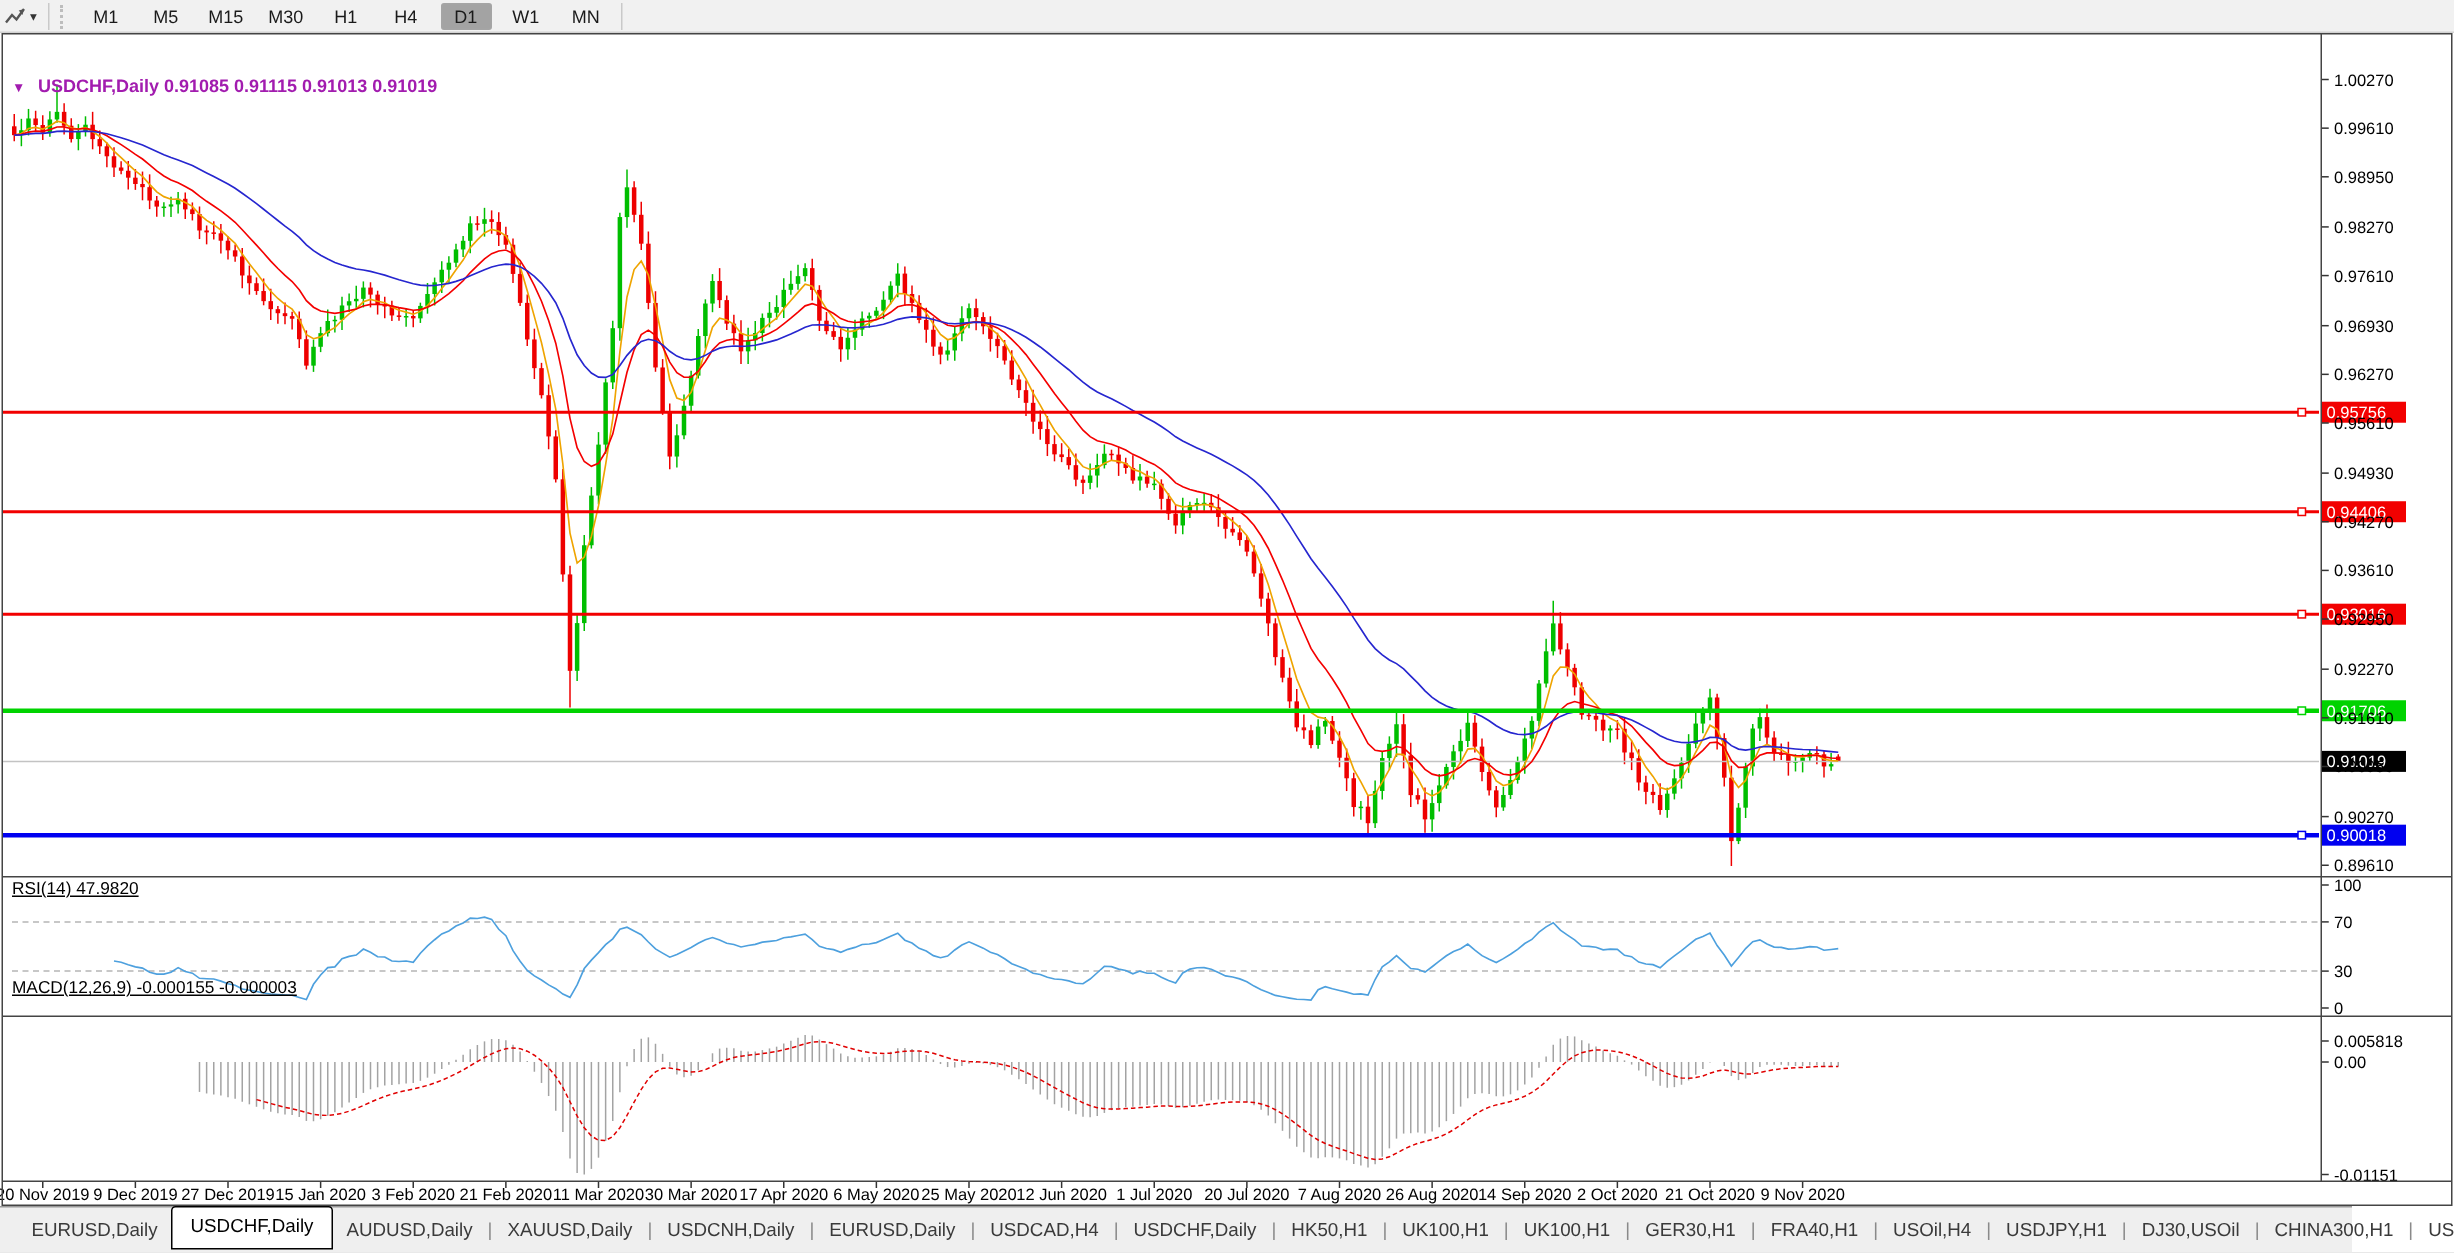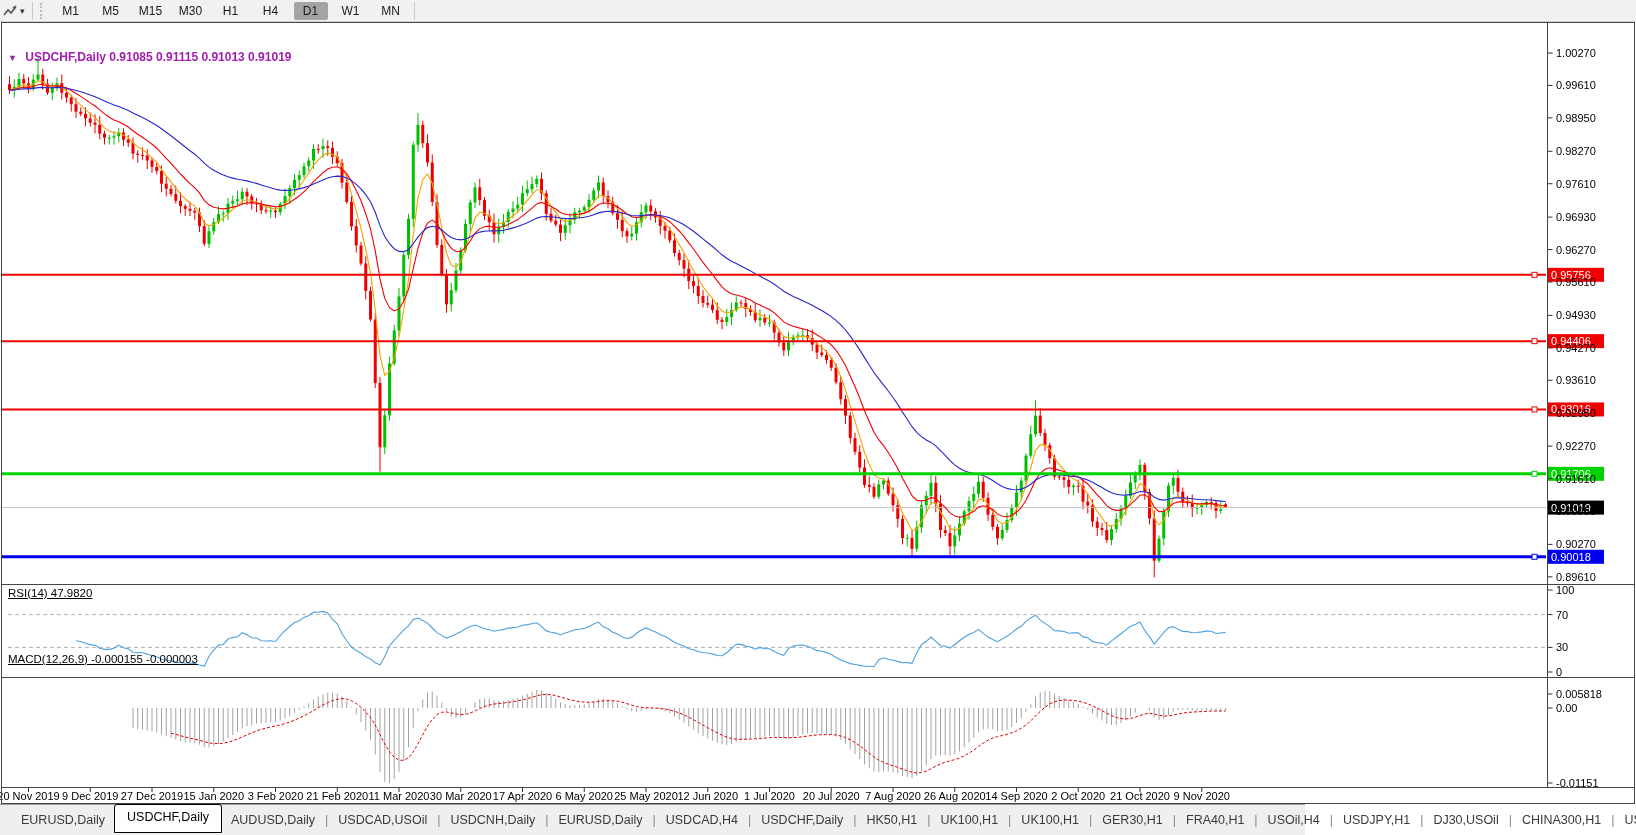--- a/index.html
+++ b/index.html
@@ -20,21 +20,21 @@
   .chart-title .tri{font-size:9px;margin-right:5px;}
   .sub-title{position:absolute;left:8px;z-index:6;font-size:11.5px;color:#000;text-decoration:underline;}
   .sub-title.rsi{top:587px;}
   .sub-title.macd{top:653px;}
   svg#plot{position:absolute;left:0;top:0;z-index:1;}
   svg text{font-family:"Liberation Sans",sans-serif;}
   .ax{font-size:11px;fill:#000;}
   .axw{font-size:11px;fill:#fff;}
   .dt{font-size:11px;fill:#000;}
   
-  .tabbar{position:absolute;left:0;top:804px;width:1305px;height:31px;background:#efefef;
+  .tabbar{position:absolute;left:0;top:804px;width:1568px;height:31px;background:#efefef;
           border-top:1px solid #9a9a9a;display:flex;align-items:center;padding-left:12px;
           box-sizing:border-box;font-size:12.5px;color:#3a3a3a;z-index:5;}
   .tab{padding:3px 9px;white-space:nowrap;cursor:pointer;}
   .tab.active{background:#fff;border:1px solid #000;border-radius:3px 3px 0 0;margin-top:-4px;
               padding:5px 12px 8px;color:#000;}
   .tabsep{color:#8a8a8a;padding:0 1px;}
 </style>
 </head>
 <body>
 
@@ -954,21 +954,21 @@
       <line x1="1.5" y1="677.5" x2="1634.5" y2="677.5" stroke="#444"></line>
       <line x1="1.5" y1="787.5" x2="1634.5" y2="787.5" stroke="#444"></line>
       <line x1="1547.5" y1="22.5" x2="1547.5" y2="787.5" stroke="#444"></line>
     </svg>
 
   <div class="tabbar" id="tabbar">
       <div class="tab">EURUSD,Daily</div>
       <div class="tab active">USDCHF,Daily</div>
       <div class="tab">AUDUSD,Daily</div>
       <span class="tabsep">|</span>
-      <div class="tab">USDCAD,USOil</div>
+      <div class="tab">XAUUSD,Daily</div>
       <span class="tabsep">|</span>
       <div class="tab">USDCNH,Daily</div>
       <span class="tabsep">|</span>
       <div class="tab">EURUSD,Daily</div>
       <span class="tabsep">|</span>
       <div class="tab">USDCAD,H4</div>
       <span class="tabsep">|</span>
       <div class="tab">USDCHF,Daily</div>
       <span class="tabsep">|</span>
       <div class="tab">HK50,H1</div>

